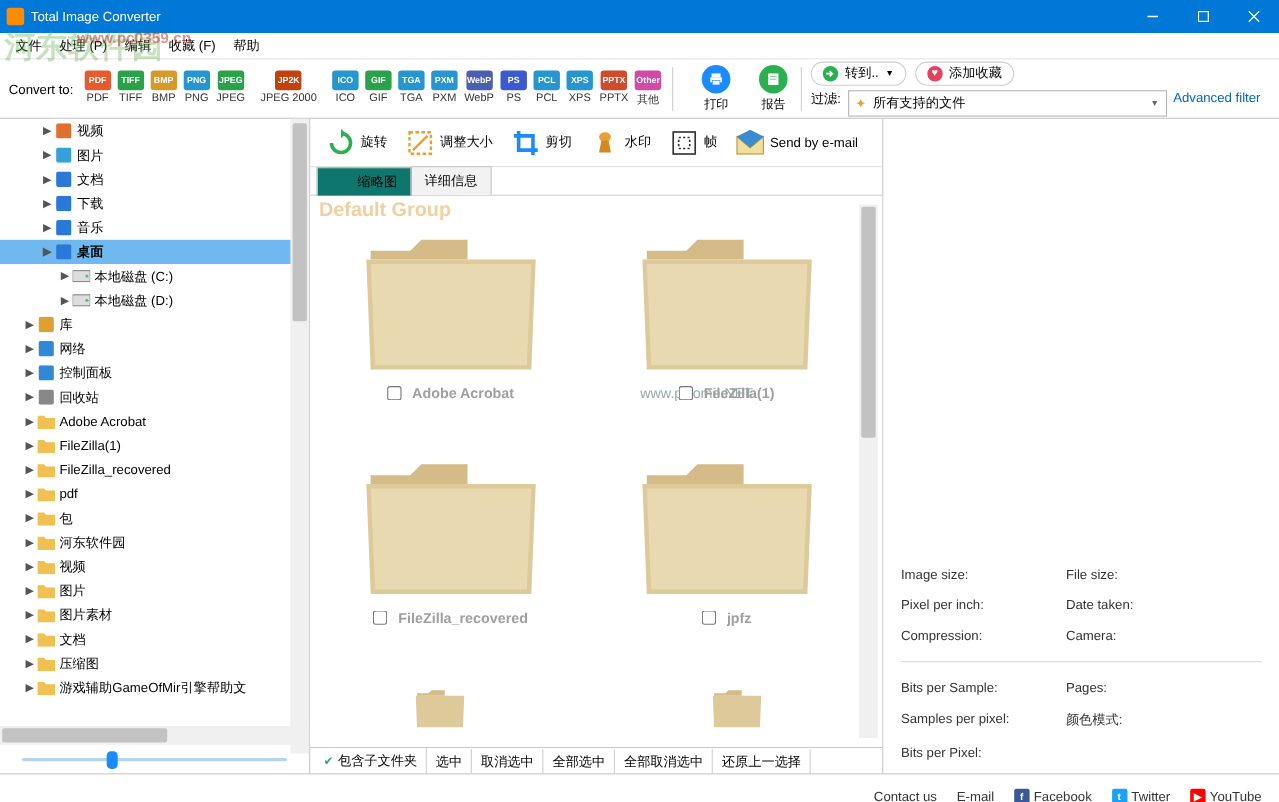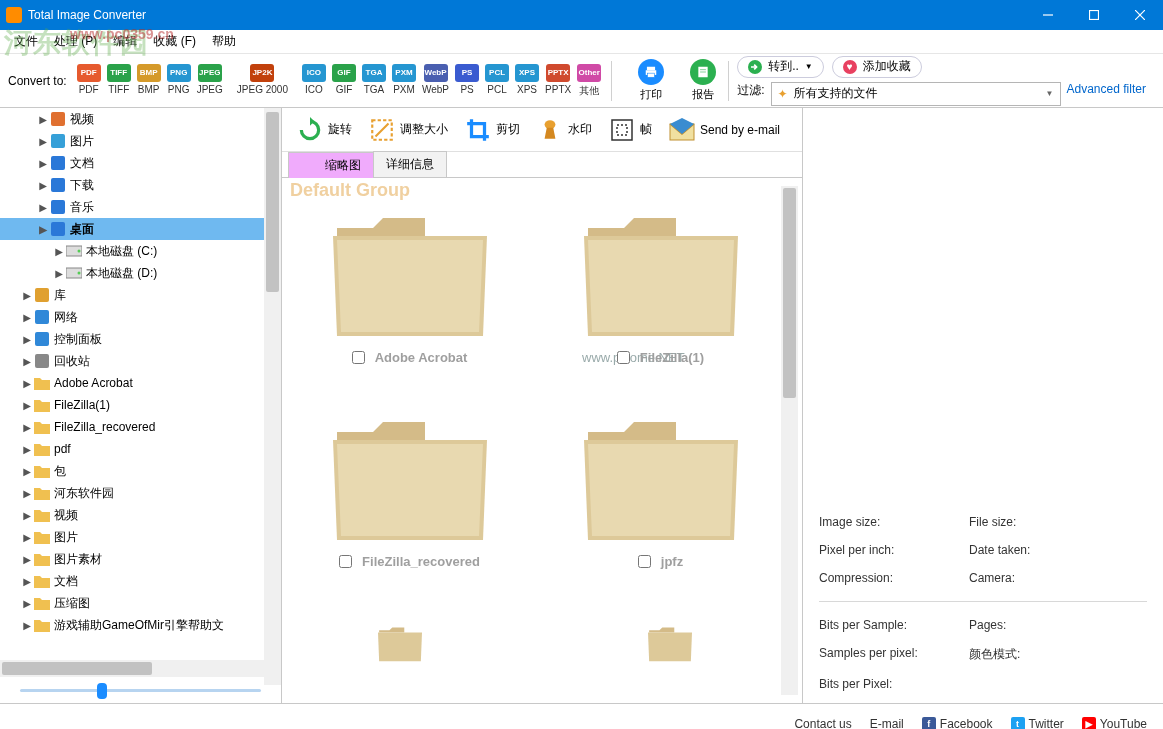--- a/index.html
+++ b/index.html
@@ -52,21 +52,21 @@
 .slider-track { flex:1; height:3px; background:#b7d4f0; position:relative; border-radius:2px;}
 .slider-thumb { position:absolute; left:32%; top:-6px; width:10px; height:16px; background:#1a8cff; border-radius:4px; }
 
 
 .center { flex:1; display:flex; flex-direction:column; border-right:1px solid #c8c8c8; }
 .actions-row { height:44px; display:flex; align-items:center; padding:0 10px; gap:8px; border-bottom:1px solid #e0e0e0;}
 .act { display:flex; align-items:center; gap:4px; cursor:pointer; font-size:12px; padding:2px 4px;}
 .act-ico { width:28px; height:28px; display:flex; align-items:center; justify-content:center;}
 .tabs-row { height:26px; display:flex; align-items:flex-end; padding-left:6px; border-bottom:1px solid #c8c8c8; gap:0;}
 .tab { padding:4px 12px; border:1px solid #c8c8c8; border-bottom:none; background:#f2f2f2; font-size:12px; cursor:pointer; margin-right:-1px;}
-.tab.active { background:#f0abfc; position:relative; top:1px;padding-left:36px; }
+.tab.active { background:#0f766e; position:relative; top:1px;padding-left:36px; }
 .thumb-area { flex:1; position:relative; background:#fff; overflow:hidden;}
 .group-title { position:absolute; left:8px; top:2px; font-size:18px; font-weight:bold; color:#f0d0a0; }
 .watermark-center { position:absolute; left:300px; top:172px; color:#9aa; font-size:13px; pointer-events:none;}
 .thumb-grid { position:absolute; top:28px; left:12px; right:26px; bottom:0; display:grid; grid-template-columns: repeat(2, 1fr); grid-auto-rows: 200px; gap:4px 20px; overflow:hidden;}
 .thumb-item { display:flex; flex-direction:column; align-items:center; }
 .folder-svg { width:170px; height:140px; }
 .thumb-label-row { display:flex; align-items:center; gap:10px; margin-top:4px;}
 .thumb-label-row input[type=checkbox]{ width:13px; height:13px;}
 .thumb-label { font-size:13px; font-weight:bold; color:#9f9f9f;}
 .thumb-scroll { position:absolute; right:4px; top:8px; bottom:8px; width:17px; background:#f0f0f0;}
@@ -603,20 +603,28 @@
                 <path class="back" d="M12 22 L48 22 L58 12 L100 12 L100 30 L12 30 Z"></path>
                 <path class="front2" d="M8 30 L162 30 L158 130 L12 130 Z"></path>
               </svg>
             </div>
           </div>
         </div>
       <div class="thumb-scroll">
           <div class="thumb"></div>
         </div>
     </div>
+    <div class="bottom-opts" id="bottom-opts">
+        <span class="opt-item first">包含子文件夹</span>
+        <span class="opt-item">选中</span>
+        <span class="opt-item">取消选中</span>
+        <span class="opt-item">全部选中</span>
+        <span class="opt-item">全部取消选中</span>
+        <span class="opt-item">还原上一选择</span>
+      </div>
   </div>
 
   <div class="rightpanel">
     <div class="preview"></div>
     <div class="info">
       <span>Image size:</span>
       <span>File size:</span>
       <span>Pixel per inch:</span>
       <span>Date taken:</span>
       <span>Compression:</span>

